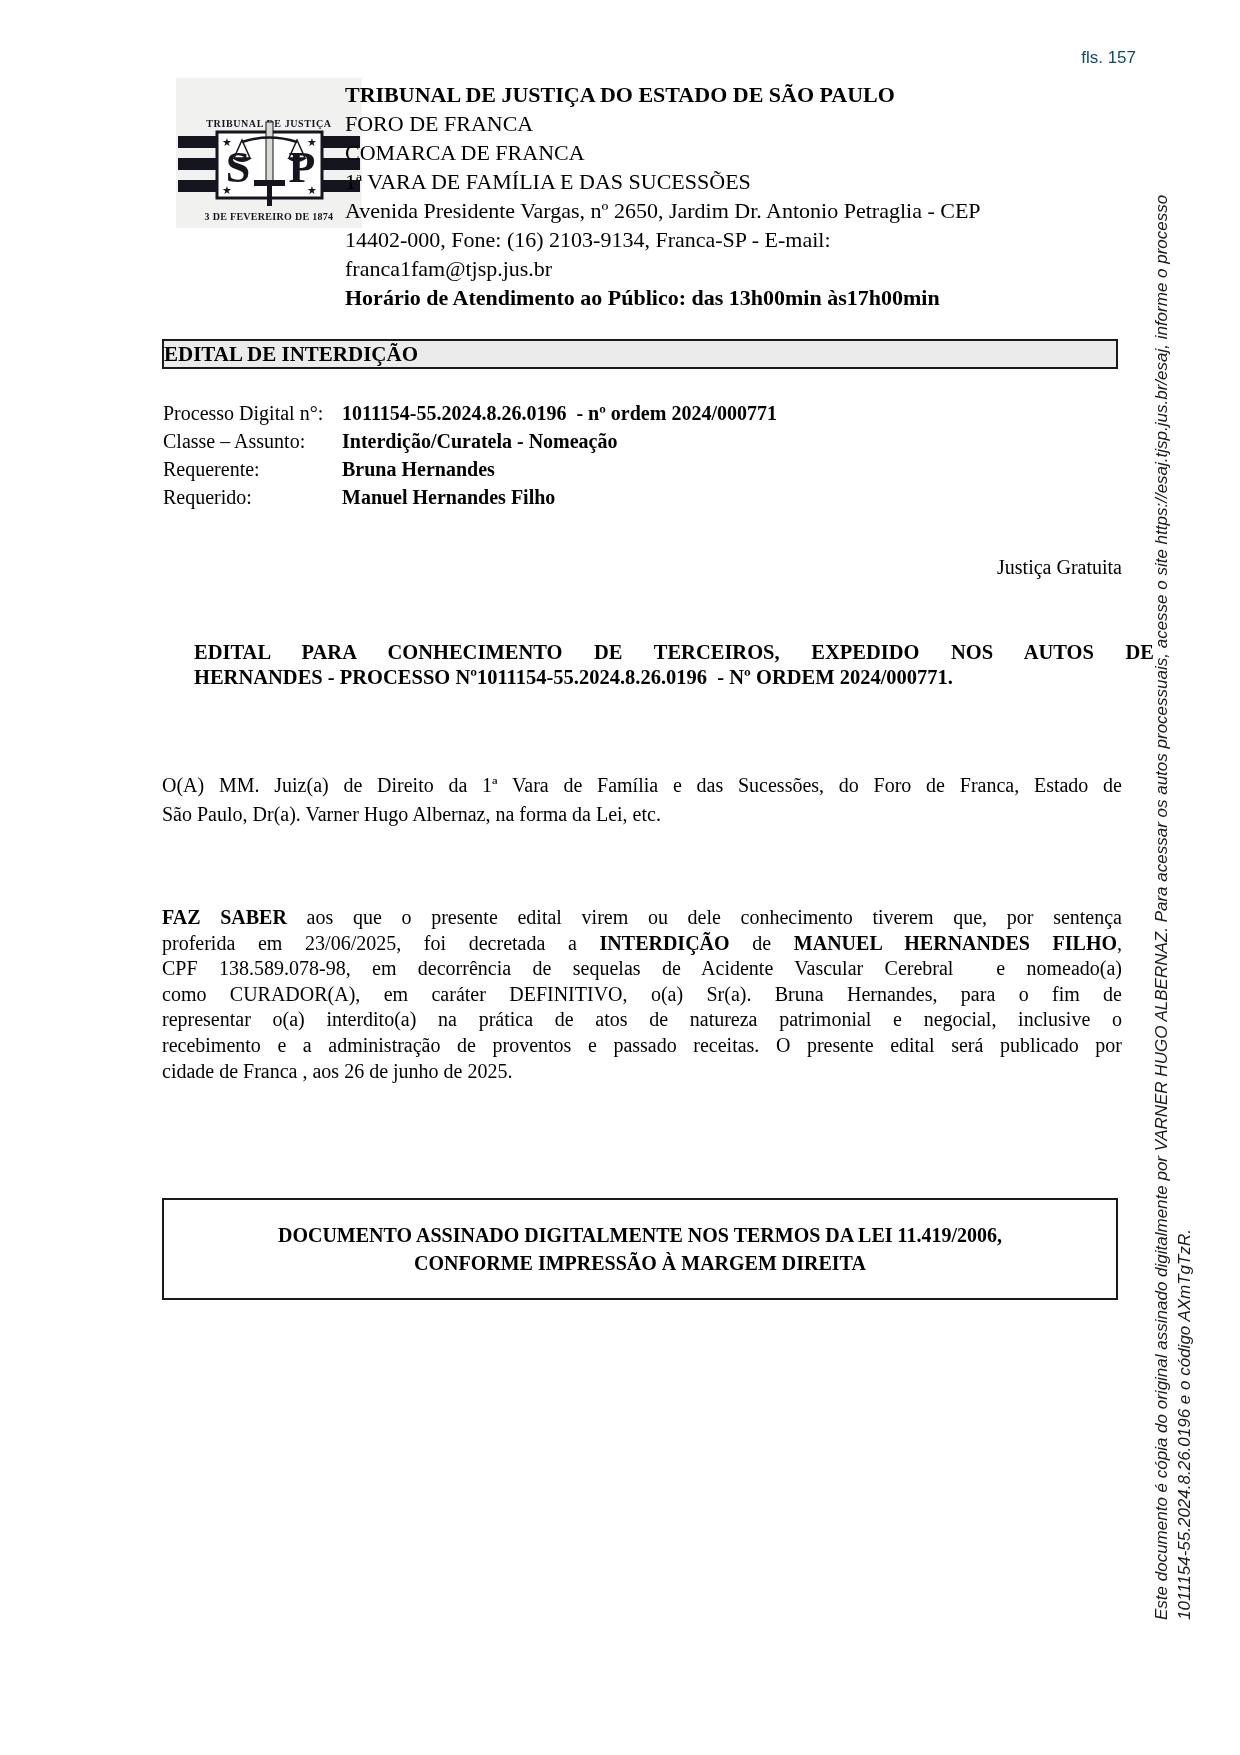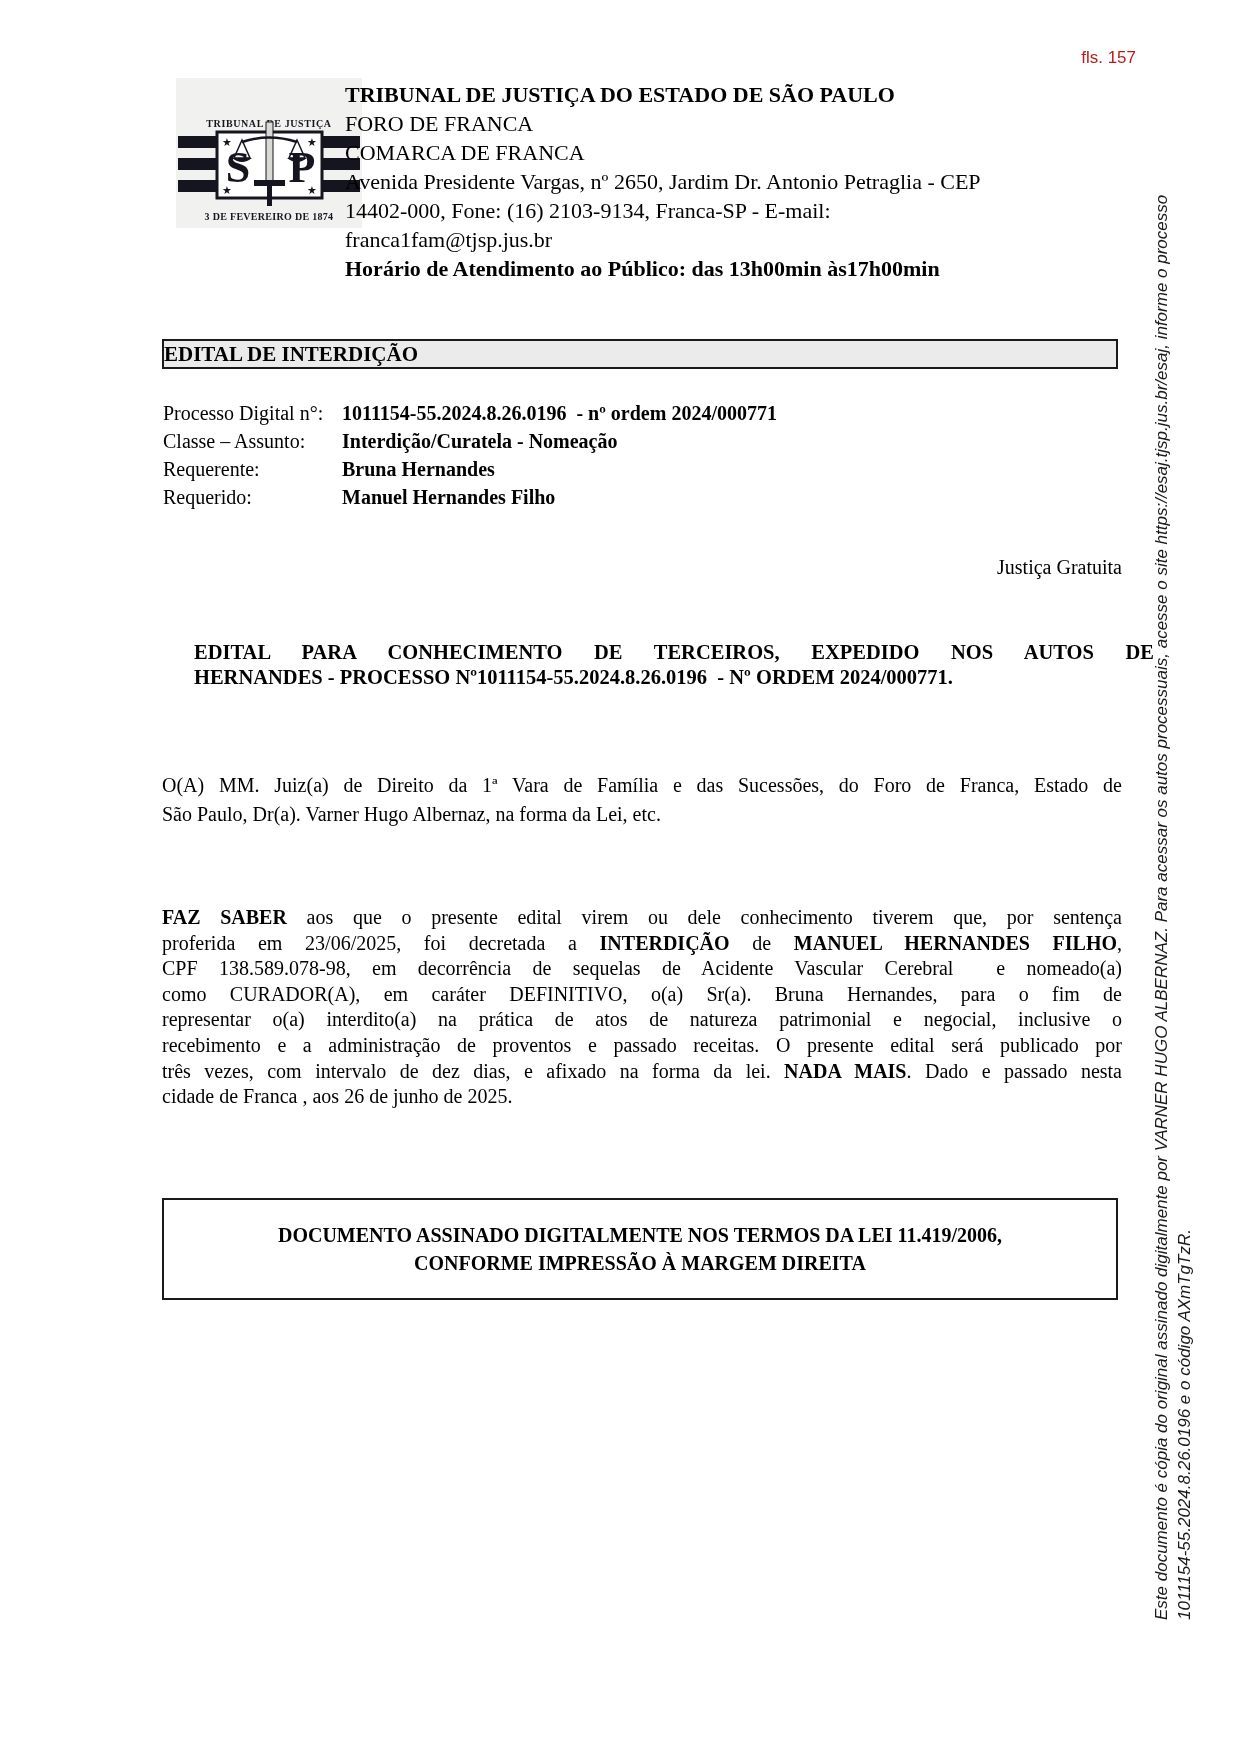--- a/index.html
+++ b/index.html
@@ -6,21 +6,21 @@
   html,body { margin:0; padding:0; background:#9a9a9a; }
   .page {
     position:relative; width:1240px; height:1755px; margin:0 auto;
     background:#ffffff; overflow:hidden; color:#000;
     font-family:"Liberation Serif", serif;
   }
 
   
   .fls {
     position:absolute; top:48px; right:104px;
-    font-family:"Liberation Sans", sans-serif; font-size:17px; color:#b91c1c;
+    font-family:"Liberation Sans", sans-serif; font-size:17px; color:#0c4a6e;
   }
 
   
   .logo { position:absolute; left:176px; top:78px; width:186px; height:150px; }
   .lh-text {
     position:absolute; left:345px; top:80px; width:772px;
     font-size:22px; line-height:29px;
   }
   .lh-text > div { white-space:nowrap; }
 
@@ -109,20 +109,21 @@
         <rect x="91" y="108" width="5" height="20" fill="#15151f"></rect>
       </g>
       <text x="93" y="142" text-anchor="middle" font-size="10" font-weight="bold" letter-spacing="0.3" fill="#15151f">3 DE FEVEREIRO DE 1874</text>
     </svg>
   </div>
 
   <div class="lh-text">
       <div><b>TRIBUNAL DE JUSTIÇA DO ESTADO DE SÃO PAULO</b></div>
       <div><span>FORO DE FRANCA</span></div>
       <div><span>COMARCA DE FRANCA</span></div>
+      <div><span>1ª VARA DE FAMÍLIA E DAS SUCESSÕES</span></div>
       <div><span>Avenida Presidente Vargas, nº 2650, Jardim Dr. Antonio Petraglia - CEP</span></div>
       <div><span>14402-000, Fone: (16) 2103-9134, Franca-SP - E-mail:</span></div>
       <div><span>franca1fam@tjsp.jus.br</span></div>
       <div><b>Horário de Atendimento ao Público: das 13h00min às17h00min</b></div>
     </div>
 
   <div class="title-box">EDITAL DE INTERDIÇÃO</div>
 
   <table class="process">
     <tbody>
@@ -157,21 +158,20 @@
       <div><span>São Paulo, Dr(a). Varner Hugo Albernaz, na forma da Lei, etc.</span></div>
     </div>
 
   <div class="p-faz jlines">
       <div><b>FAZ SABER</b><span> aos que o presente edital virem ou dele conhecimento tiverem que, por sentença</span></div>
       <div><span>proferida em 23/06/2025, foi decretada a </span><b>INTERDIÇÃO</b><span> de </span><b>MANUEL HERNANDES FILHO</b><span>,</span></div>
       <div><span>CPF 138.589.078-98, em decorrência de sequelas de Acidente Vascular Cerebral &nbsp;e nomeado(a)</span></div>
       <div><span>como CURADOR(A), em caráter DEFINITIVO, o(a) Sr(a). Bruna Hernandes, para o fim de</span></div>
       <div><span>representar o(a) interdito(a) na prática de atos de natureza patrimonial e negocial, inclusive o</span></div>
       <div><span>recebimento e a administração de proventos e passado receitas. O presente edital será publicado por</span></div>
-      <div><span>três vezes, com intervalo de dez dias, e afixado na forma da lei. </span><b>NADA MAIS</b><span>. Dado e passado nesta</span></div>
       <div><span>cidade de Franca , aos 26 de junho de 2025.</span></div>
     </div>
 
   <div class="sig-box">
     <div>DOCUMENTO ASSINADO DIGITALMENTE NOS TERMOS DA LEI 11.419/2006,</div>
     <div>CONFORME IMPRESSÃO À MARGEM DIREITA</div>
   </div>
 
   <div class="sidebar">
     <div>Este documento é cópia do original assinado digitalmente por VARNER HUGO ALBERNAZ. Para acessar os autos processuais, acesse o site https://esaj.tjsp.jus.br/esaj, informe o processo</div>

